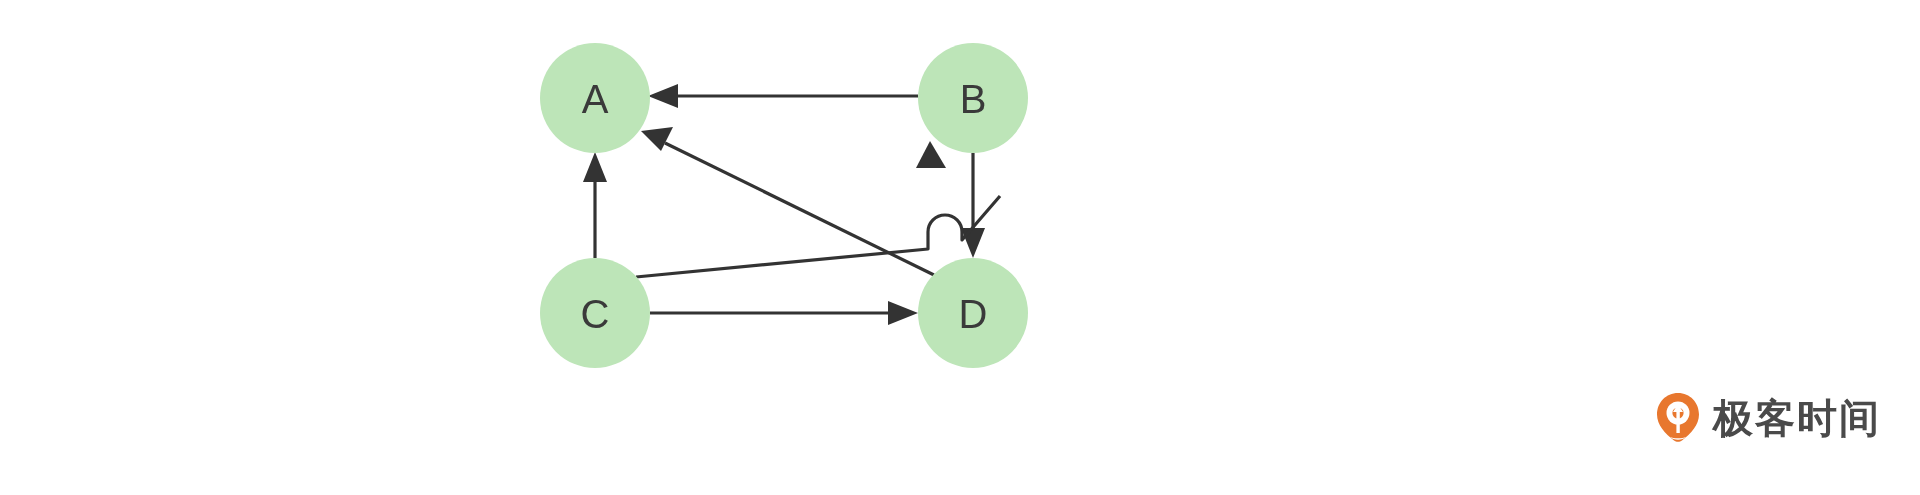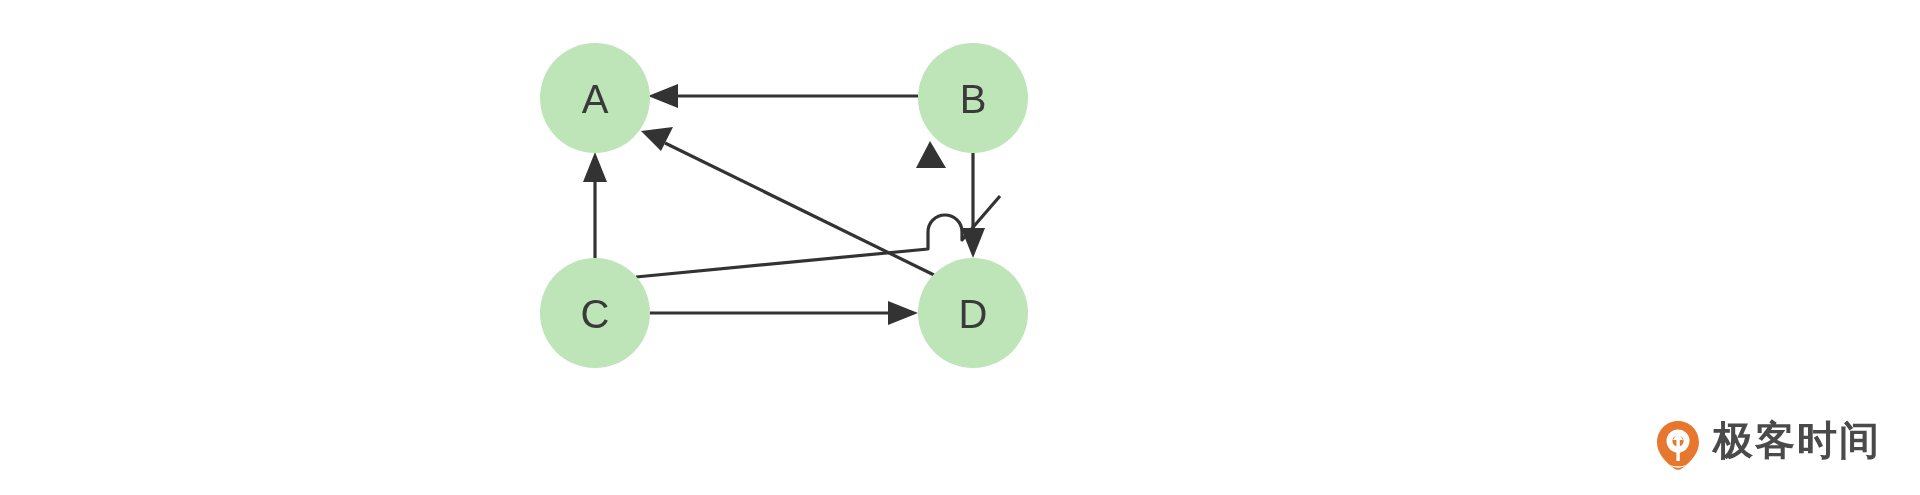--- a/index.html
+++ b/index.html
@@ -49,23 +49,22 @@
     stroke-linejoin: round;
   }
   .arrow-head {
     fill: #333333;
     stroke: none;
   }
   
   #brand-logo {
     position: absolute;
     display: flex;
-    align-items: flex-start;
+    align-items: center;
     gap: 12px;
-    margin-top: 28px;
   }
   #brand-mark {
     width: 46px;
     height: 52px;
     flex: 0 0 auto;
   }
   #brand-text {
     font-family: "Liberation Sans", "DejaVu Sans", sans-serif;
     font-size: 40px;
     font-weight: 700;

